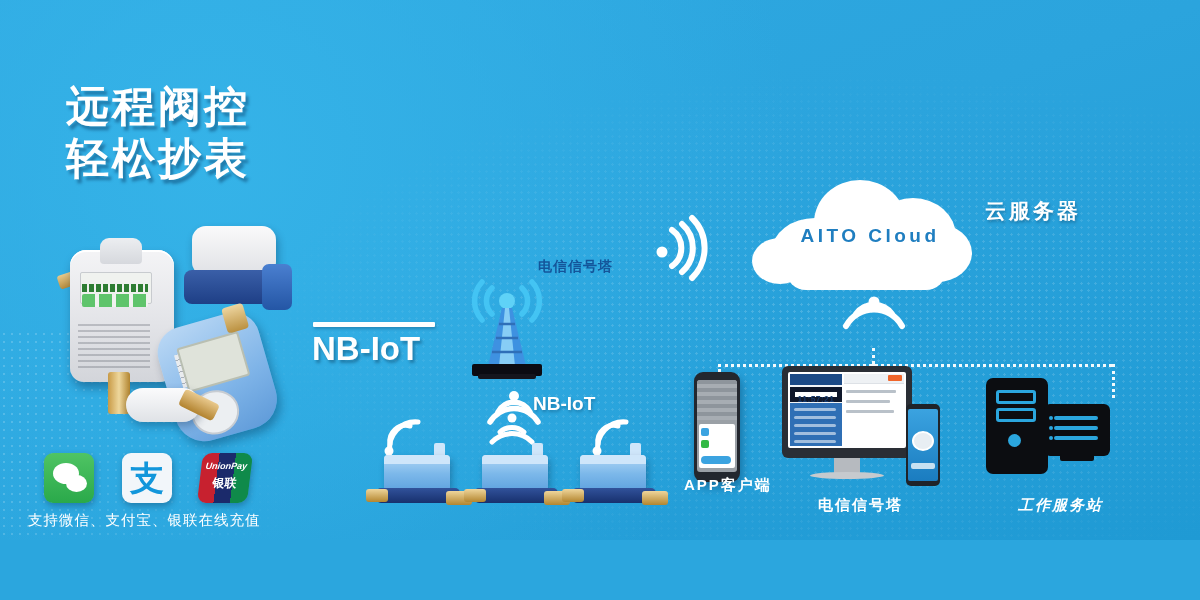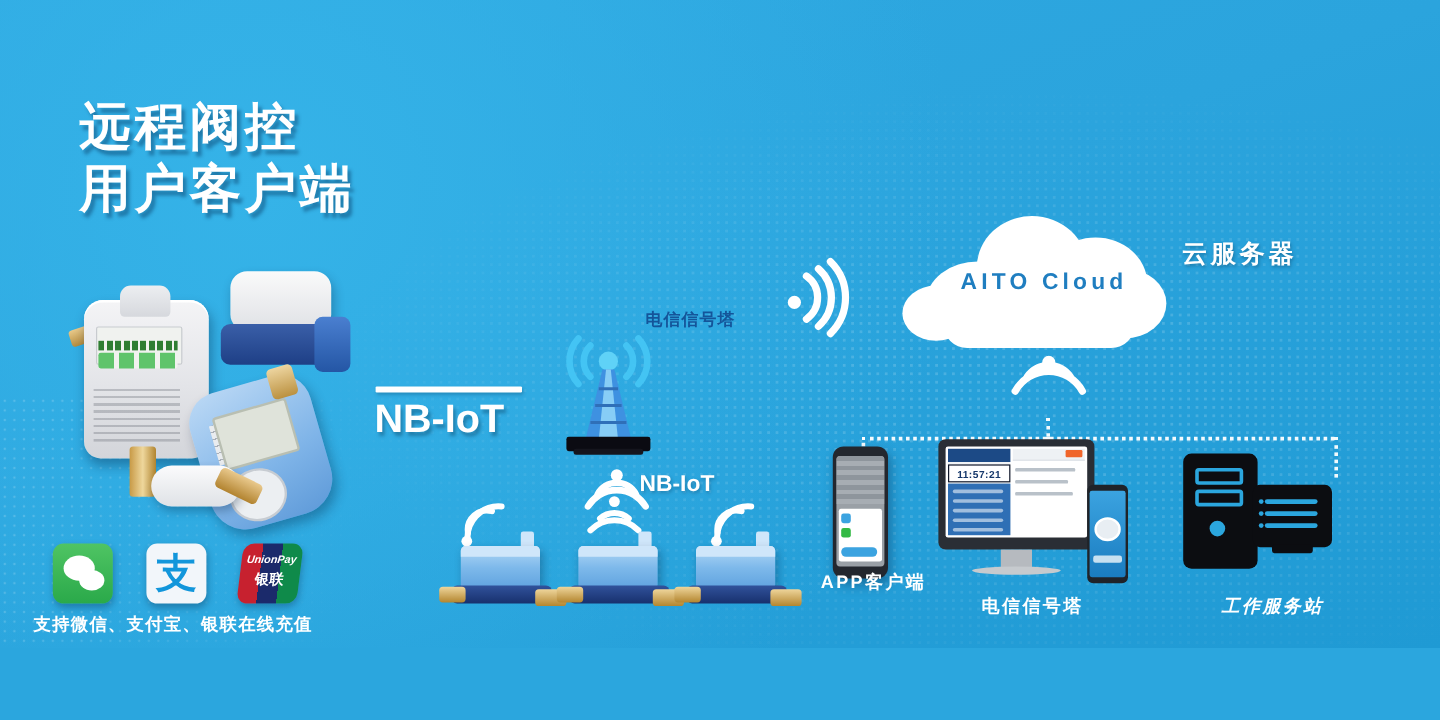--- a/index.html
+++ b/index.html
@@ -59,21 +59,21 @@
     text-shadow:2px 3px 3px rgba(0,40,70,.35);}
   .nbiot-rule{position:absolute;left:313px;top:322px;width:122px;height:5px;background:#fff;border-radius:1px;
     box-shadow:1px 2px 3px rgba(0,40,70,.25);}
   .lbl-nbiot-small{left:533px;top:393px;font-size:19px;
     text-shadow:1px 2px 3px rgba(0,40,70,.3);}
 
   .lbl-app{left:684px;top:476px;font-size:15px;letter-spacing:2px;}
   .lbl-user{left:818px;top:496px;font-size:15px;letter-spacing:2px;}
   .lbl-work{left:1018px;top:496px;font-size:15px;letter-spacing:2px;font-style:italic;}
 
-  .lbl-pay{position:absolute;left:28px;top:511px;font-size:14.5px;color:#fff;font-weight:bold;letter-spacing:1px;white-space:nowrap;}
+  .lbl-pay{position:absolute;left:28px;top:511px;font-size:14.5px;color:#fff;font-weight:normal;letter-spacing:1px;white-space:nowrap;}
 
   
   .cloud{position:absolute;left:752px;top:172px;width:230px;height:118px;}
   .cloud .c{position:absolute;background:#fff;border-radius:50%;}
   .cloud-text{
     position:absolute;left:790px;top:225px;width:160px;text-align:center;
     color:#1f7ec0;font-size:19px;font-weight:bold;letter-spacing:3.5px;
   }
 
   
@@ -132,21 +132,21 @@
   .phone .scr .r1{position:absolute;left:4px;top:48px;width:8px;height:8px;background:#3ba3e0;border-radius:2px;}
   .phone .scr .r2{position:absolute;left:4px;top:60px;width:8px;height:8px;background:#33b944;border-radius:2px;}
   .phone .scr .btn{position:absolute;left:4px;top:76px;width:30px;height:8px;background:#3ba3e0;border-radius:4px;}
 
   
   .monitor{position:absolute;left:782px;top:366px;width:130px;height:120px;}
   .monitor .bez{position:absolute;left:0;top:0;width:130px;height:92px;background:#2a2e35;border-radius:6px;}
   .monitor .scr{position:absolute;left:6px;top:6px;width:118px;height:76px;background:#fff;border-radius:2px;overflow:hidden;}
   .monitor .lpane{position:absolute;left:2px;top:2px;width:52px;height:72px;background:#f2f4f6;}
   .monitor .hdr{position:absolute;left:2px;top:2px;width:52px;height:11px;background:#1c4a86;}
-  .monitor .clk{position:absolute;left:2px;top:15px;width:52px;height:15px;background:#fff;border:1px solid #0f172a;
+  .monitor .clk{position:absolute;left:2px;top:15px;width:52px;height:15px;background:#fff;border:5px solid #0f172a;
      color:#16386b;font-size:8.5px;font-weight:bold;text-align:center;line-height:15px;letter-spacing:.4px;box-sizing:border-box;}
   .monitor .blu{position:absolute;left:2px;top:31px;width:52px;height:43px;background:#2f6fb5;}
   .monitor .blu i{position:absolute;left:4px;width:42px;height:3px;background:rgba(255,255,255,.55);border-radius:2px;}
   .monitor .rpane{position:absolute;left:56px;top:2px;width:60px;height:72px;background:#fff;}
   .monitor .rhdr{position:absolute;left:56px;top:2px;width:60px;height:9px;background:#eef1f4;border-bottom:1px solid #dde1e6;}
   .monitor .rbtn{position:absolute;left:100px;top:3px;width:14px;height:6px;background:#f0652a;border-radius:1px;}
   .monitor .rr{position:absolute;left:58px;height:3px;background:#b9c1c9;border-radius:1px;}
   .monitor .neck{position:absolute;left:52px;top:92px;width:26px;height:16px;background:#b6babf;}
   .monitor .foot{position:absolute;left:28px;top:106px;width:74px;height:7px;background:#c6cace;border-radius:50%;}
   .mphone{position:absolute;left:906px;top:404px;width:34px;height:82px;background:#1f2329;border-radius:5px;}
@@ -179,21 +179,21 @@
 </head>
 <body>
 
 <div id="stage">
 
   <div class="dots"></div>
   <div class="dots2"></div>
 
   <div class="hd-left">
     <div>远程阀控</div>
-    <div>用户客户端</div>
+    <div>轻松抄表</div>
   </div>
 
 
   <div class="cloud">
     <div class="c" style="left:20px;top:46px;width:86px;height:66px;"></div>
     <div class="c" style="left:62px;top:8px;width:92px;height:86px;"></div>
     <div class="c" style="left:118px;top:26px;width:86px;height:76px;"></div>
     <div class="c" style="left:150px;top:52px;width:70px;height:58px;"></div>
     <div class="c" style="left:0px;top:66px;width:56px;height:46px;"></div>
     <div class="c" style="left:34px;top:78px;width:160px;height:40px;border-radius:24px;"></div>

